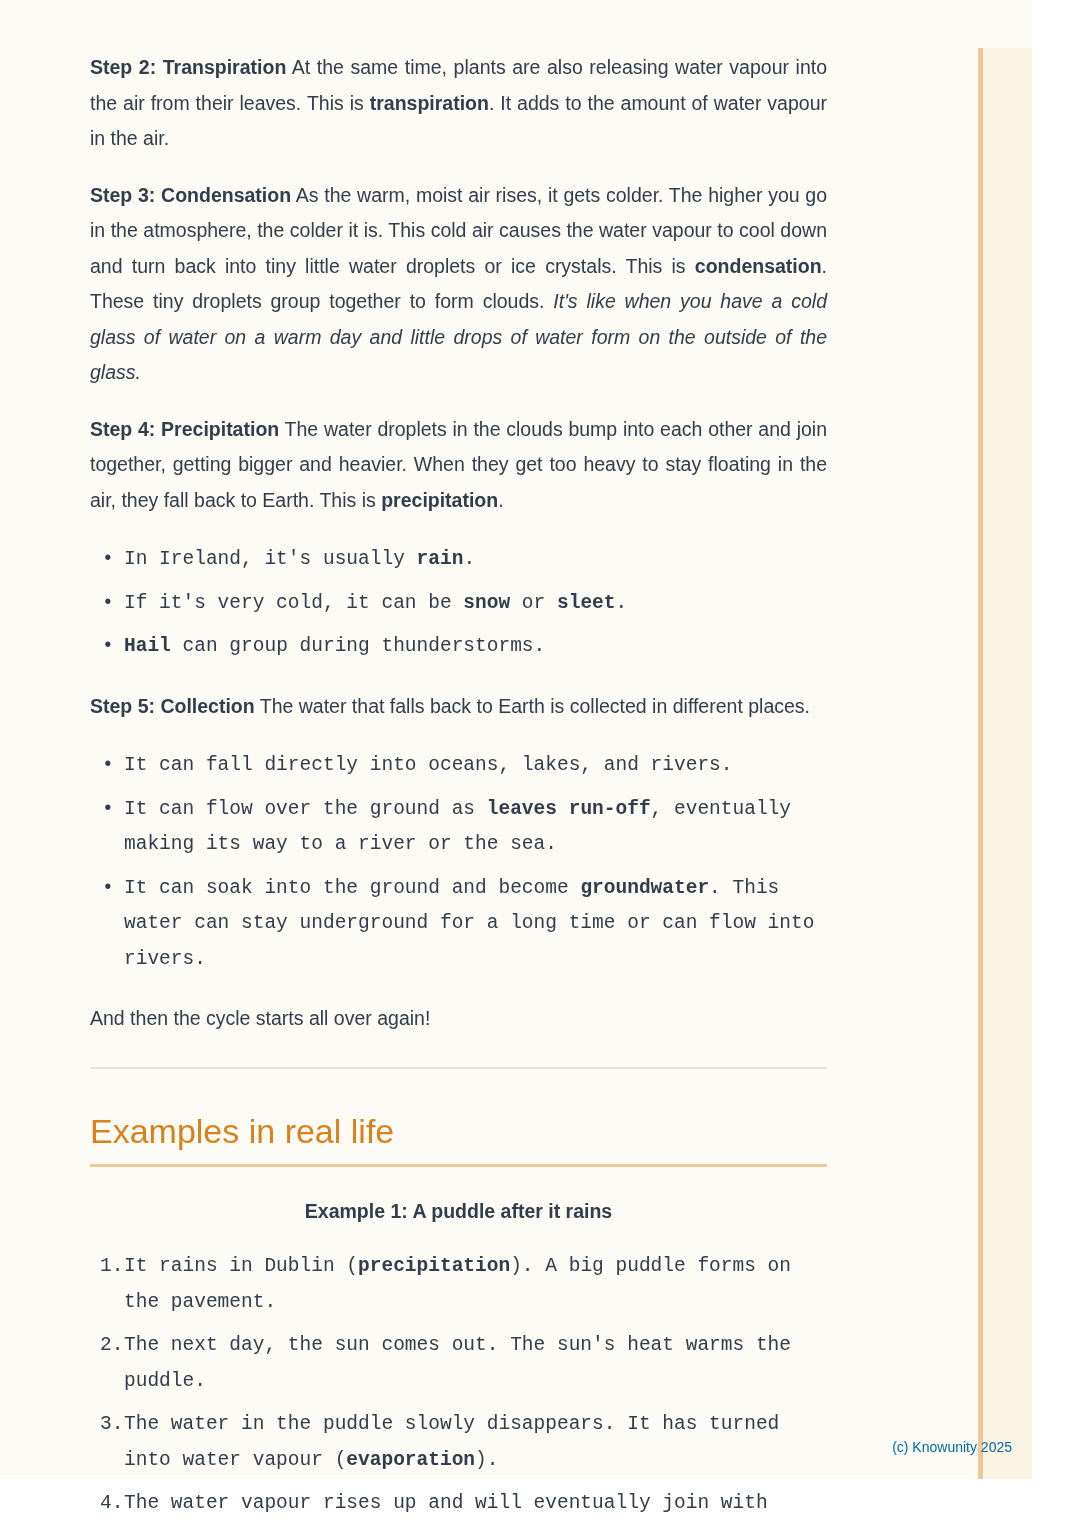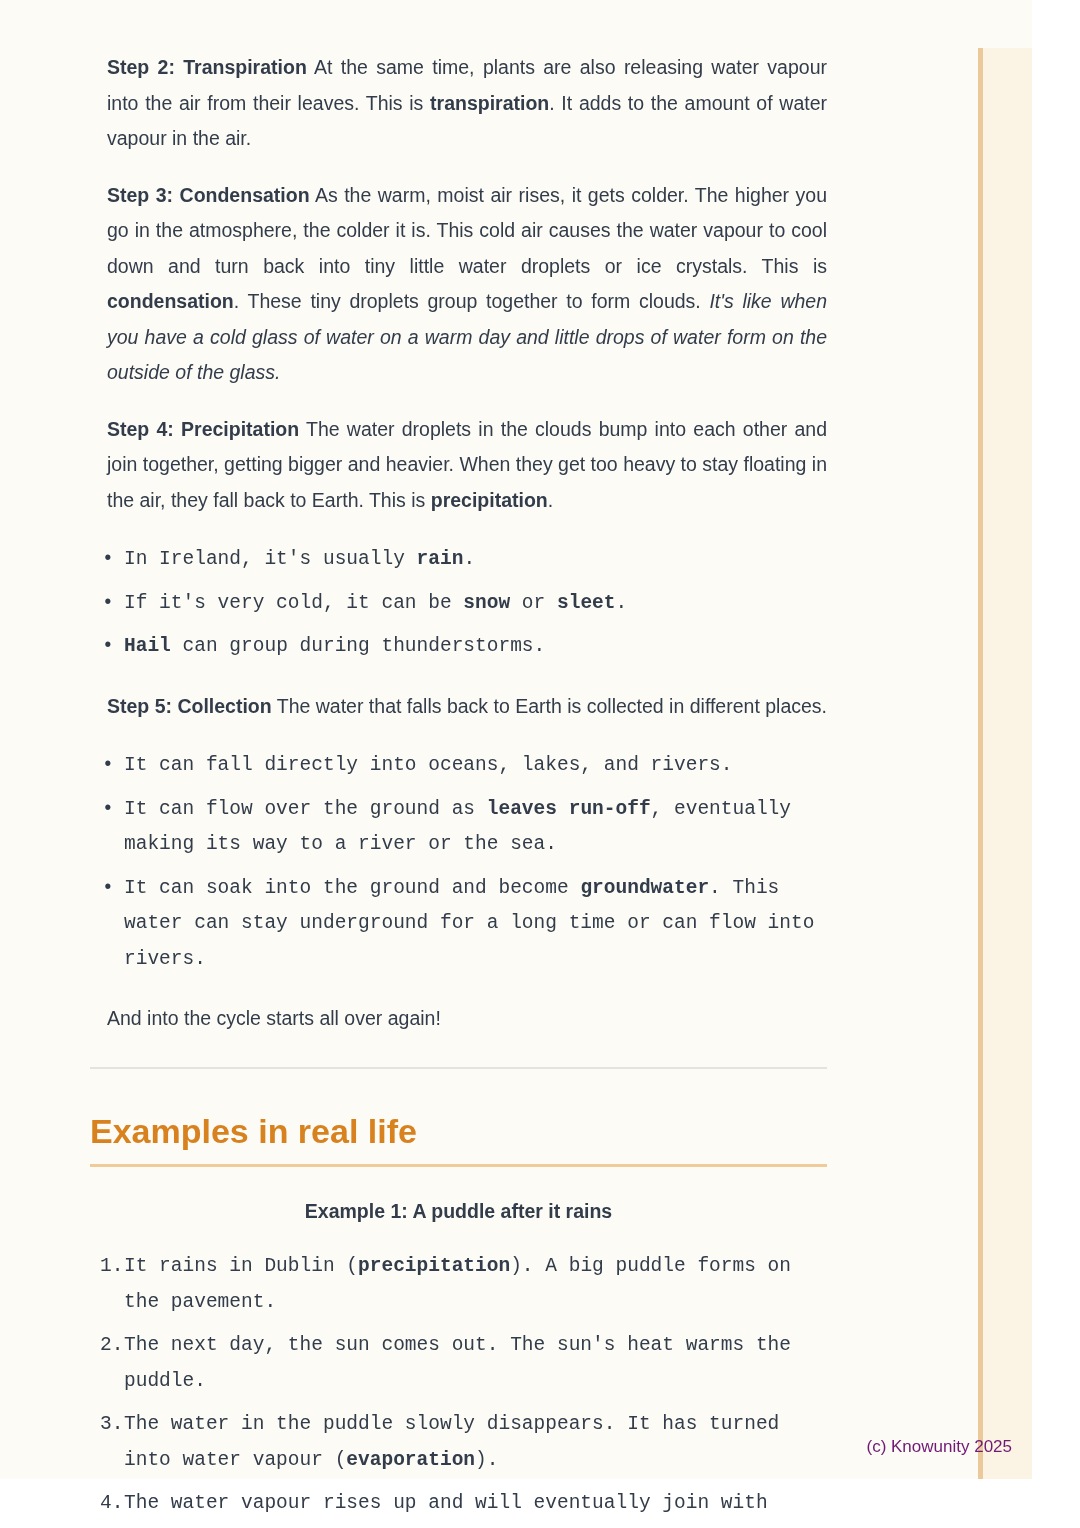--- a/index.html
+++ b/index.html
@@ -34,21 +34,21 @@
     left: 90px;
     top: 0;
     width: 737px;
     padding-top: 50px;
     color: #323c4a;
     font-size: 19.5px;
     line-height: 35.5px;
     z-index: 2;
   }
   .para {
-    margin: 0 0 21px 17px;
+    margin: 0 0 21px 0;
     text-align: justify;
   }
   .para b { font-weight: 700; }
   .para i { font-style: italic; }
   ul.bullets, ol.numbers {
     list-style: none;
     margin: 24px 0 24px 0;
     padding: 0;
     font-family: Liberation Mono, monospace;
   }
@@ -75,41 +75,41 @@
   }
   .divider {
     height: 2px;
     background: #e4e3e0;
     margin: 30px 0 0 0;
   }
   h1.section-heading {
     margin: 42px 0 0 0;
     font-size: 34px;
     line-height: 40px;
-    font-weight: 700;
+    font-weight: 400;
     color: #d8821f;
     text-align: left;
   }
   .heading-rule {
     height: 3px;
     background: #eecb98;
     margin: 13px 0 0 0;
   }
   .example-title {
     margin: 27px 0 0 0;
     font-weight: 700;
     text-align: center;
   }
   .watermark {
     position: absolute;
     right: 20px;
     bottom: 24px;
-    font-size: 17px;
+    font-size: 14px;
     line-height: 16px;
-    color: #701a75;
+    color: #0369a1;
     z-index: 3;
     white-space: nowrap;
   }
 </style>
 </head>
 <body>
 
 <div class="page">
 
   <div class="accent-rail"></div>
@@ -129,21 +129,21 @@
     </ul>
 
     <p class="para"><b>Step 5: Collection</b><span> The water that falls back to Earth is collected in different places.</span></p>
 
     <ul class="bullets">
       <li><span>It can fall directly into oceans, lakes, and rivers.</span></li>
       <li><span>It can flow over the ground as </span><b>leaves run-off</b><span>, eventually making its way to a river or the sea.</span></li>
       <li><span>It can soak into the ground and become </span><b>groundwater</b><span>. This water can stay underground for a long time or can flow into rivers.</span></li>
     </ul>
 
-    <p class="para">And into the cycle starts all over again!</p>
+    <p class="para">And then the cycle starts all over again!</p>
 
     <div class="divider"></div>
 
     <h1 class="section-heading">Examples in real life</h1>
     <div class="heading-rule"></div>
 
     <p class="para example-title">Example 1: A puddle after it rains</p>
 
     <ol class="numbers">
       <li><span>It rains in Dublin (</span><b>precipitation</b><span>). A big puddle forms on the pavement.</span></li>

